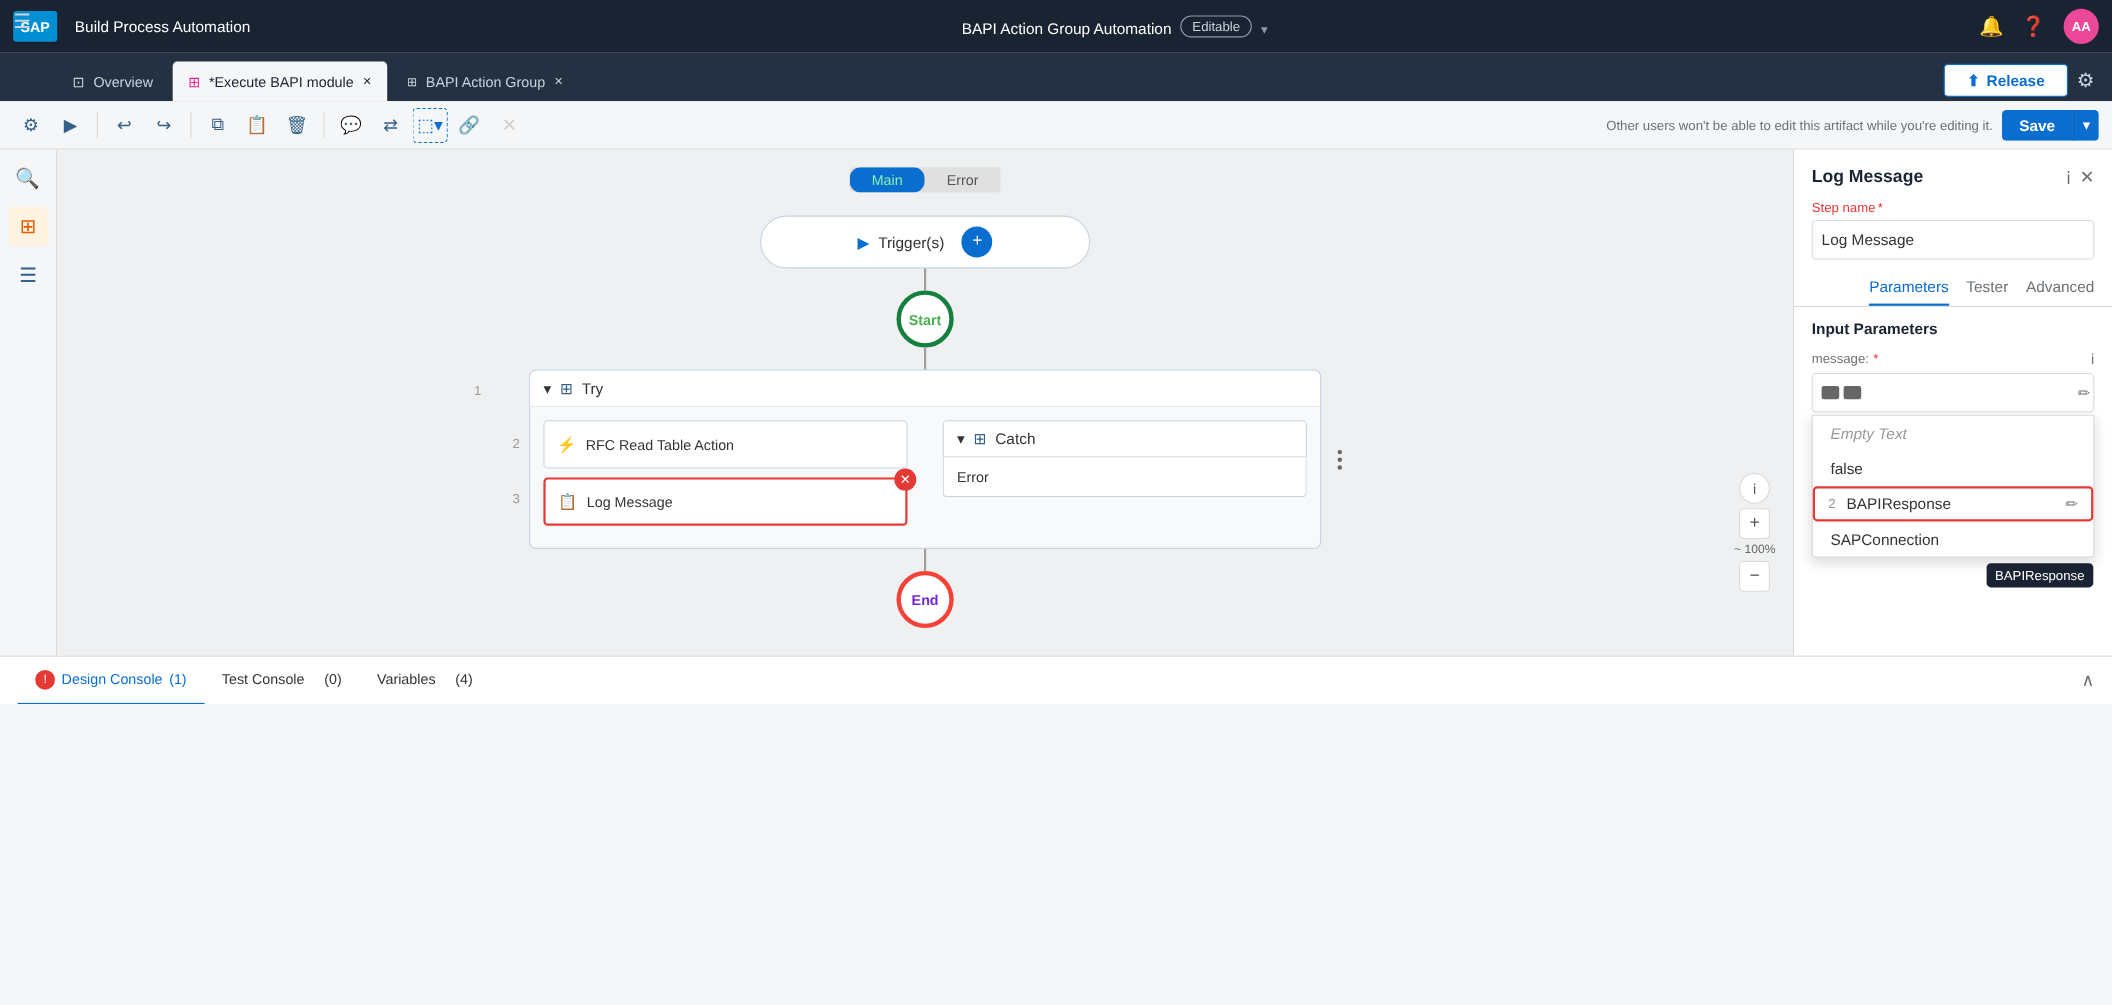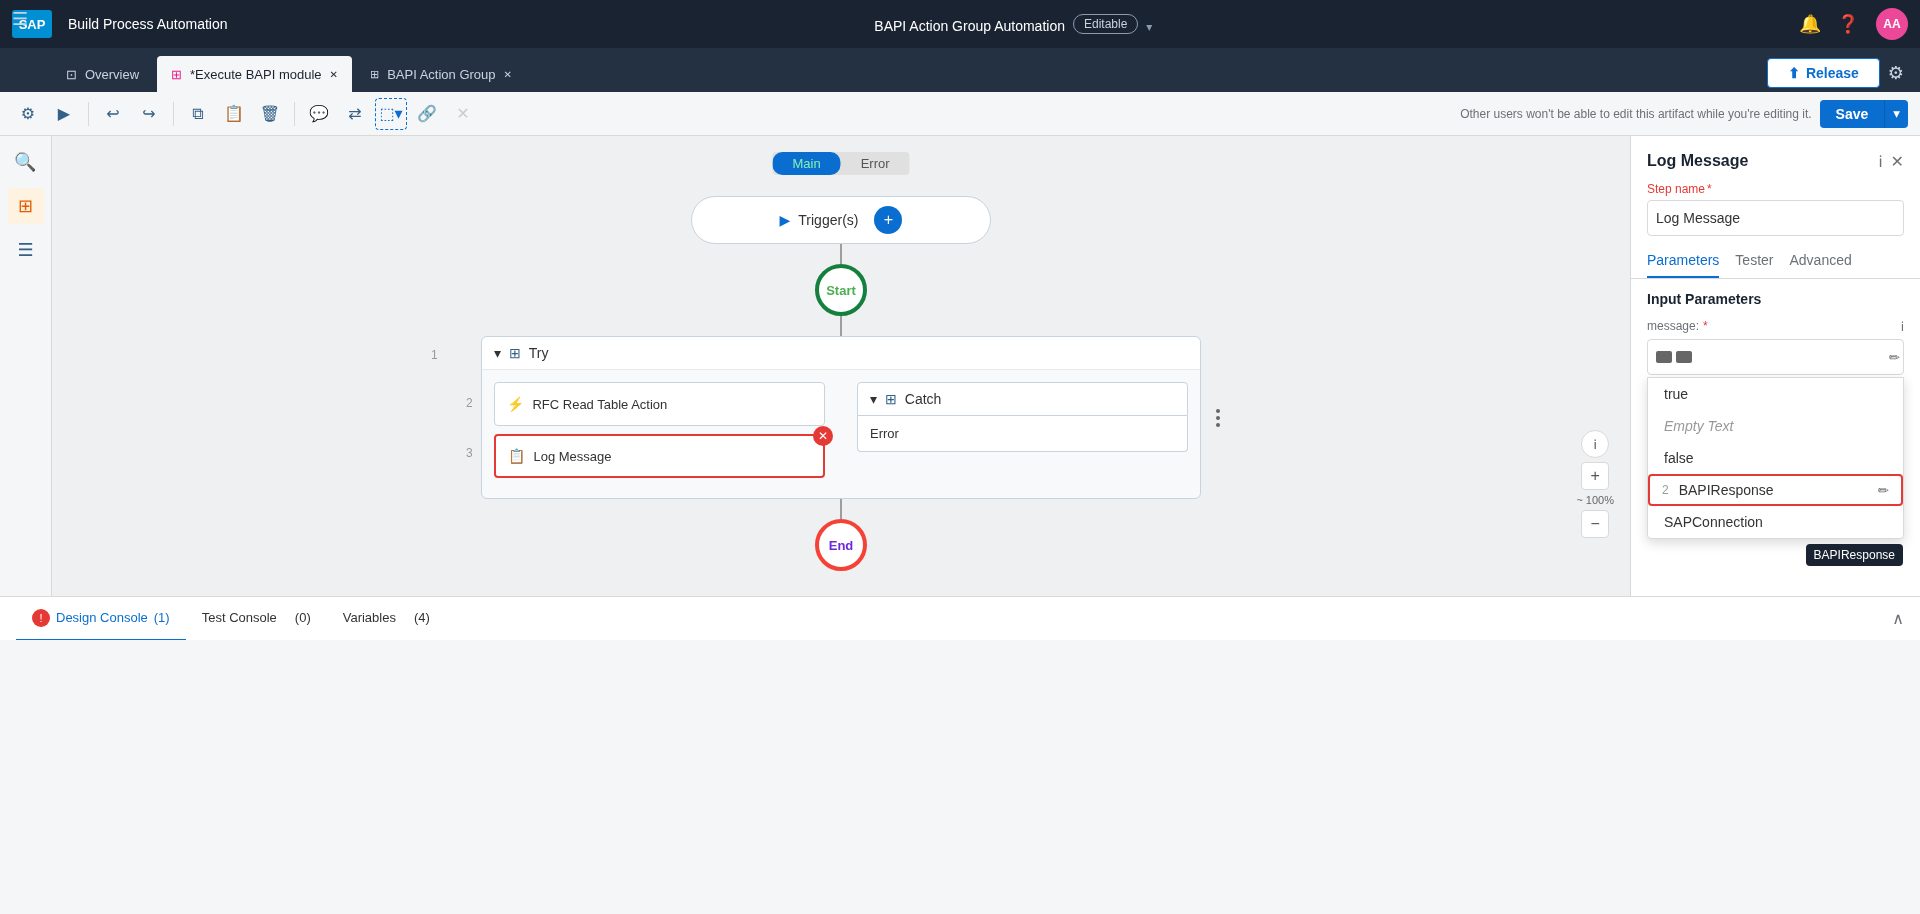--- a/index.html
+++ b/index.html
@@ -302,21 +302,21 @@
     .step-name-input {
       width: 100%; height: 36px;
       border: 1px solid #d9d9d9; border-radius: 4px;
       padding: 0 8px; font-size: 14px; color: #333;
       outline: none;
     }
 
     
     .param-tabs {
       display: flex; border-bottom: 1px solid #d9d9d9;
-      padding: 0 16px; gap: 16px;
+      padding: 0 16px; gap: 16px; justify-content: flex-end;
     }
     .param-tab {
       padding: 8px 0; font-size: 14px;
       color: #6b7176; cursor: pointer;
       border-bottom: 2px solid transparent;
     }
     .param-tab.active {
       color: #0a6ed1;
       border-bottom-color: #0a6ed1;
     }
@@ -624,21 +624,20 @@
         </div>
 
         <div class="message-input-wrapper">
           <div class="message-input">
             <span style="display:inline-block; width:16px; height:12px; background:#666; border-radius:2px; margin-right:4px;"></span>
             <span style="display:inline-block; width:16px; height:12px; background:#666; border-radius:2px;"></span>
           </div>
           <button class="message-edit-btn">✏</button>
 
           <div class="dropdown-list">
-            <div class="dropdown-item">true</div>
             <div class="dropdown-item" style="font-style:italic; color:#999;">Empty Text</div>
             <div class="dropdown-item">false</div>
             <div class="dropdown-item selected" style="border:2px solid #e53935; border-radius:4px; padding:6px 12px;">
               <span class="dropdown-item-num">2</span>
               <span>BAPIResponse</span>
               <button style="margin-left:auto; background:none; border:none; cursor:pointer; color:#6b7176;">✏</button>
             </div>
             <div class="sap-conn-row">
               <span>SAPConnection</span>
               <div class="tooltip-badge">BAPIResponse</div>

